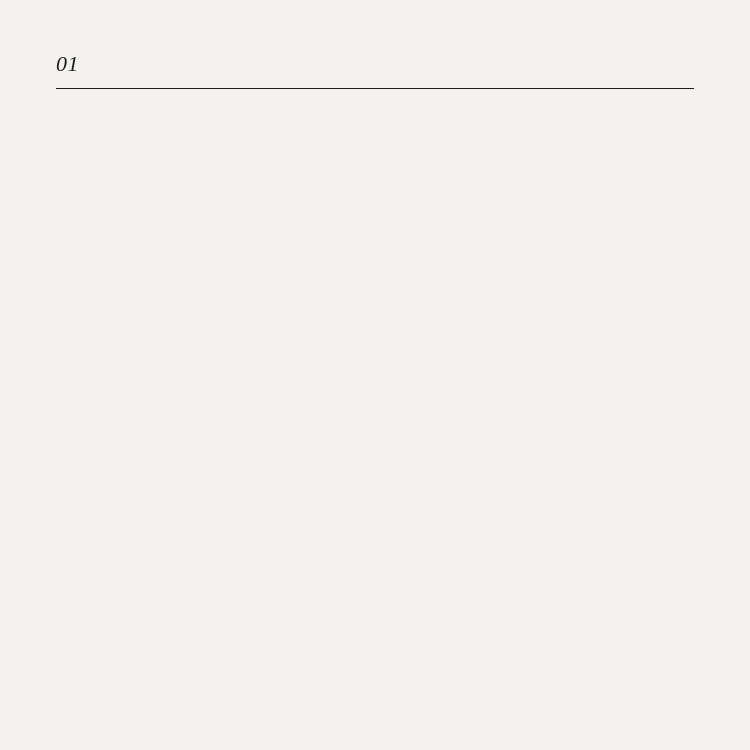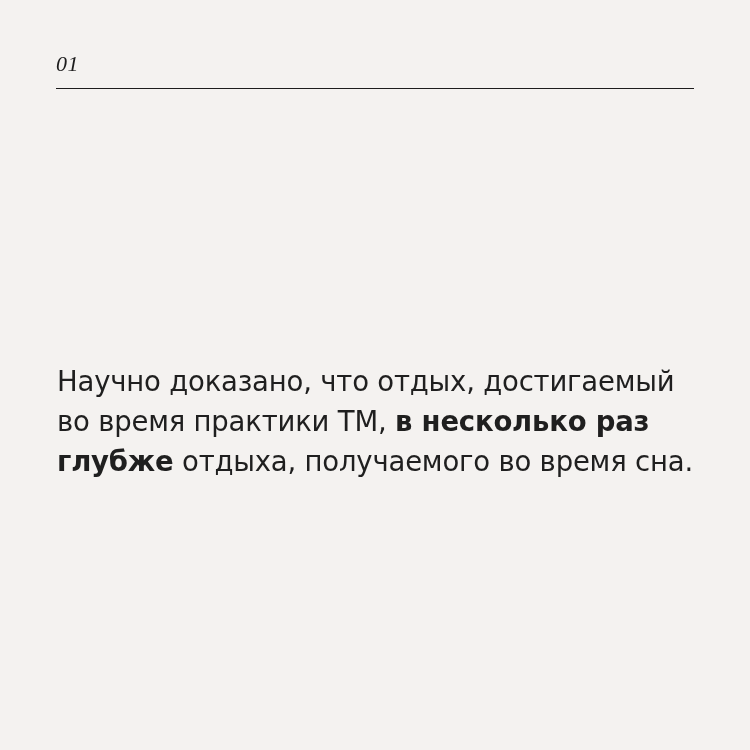--- a/index.html
+++ b/index.html
@@ -57,17 +57,14 @@
 </style>
 </head>
 <body>
 
 <div class="slide">
 
   <div class="slide-number">01</div>
 
   <div class="rule"></div>
 
-  <p class="body-text">
-    <span>Научно доказано, что отдых, достигаемый во время практики ТМ, </span><span class="em">в несколько раз глубже</span><span> отдыха, получаемого во время сна.</span>
-  </p>
 
 </div>
 
 </body></html>

